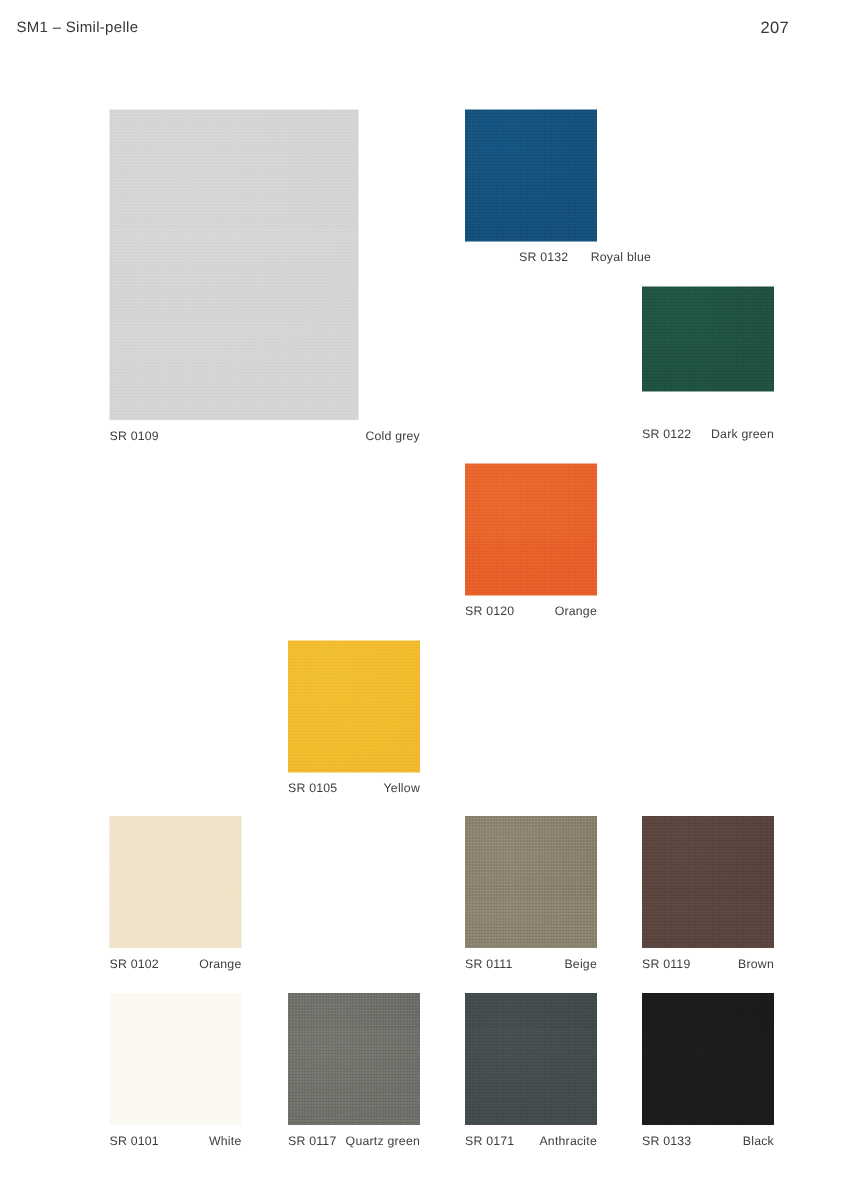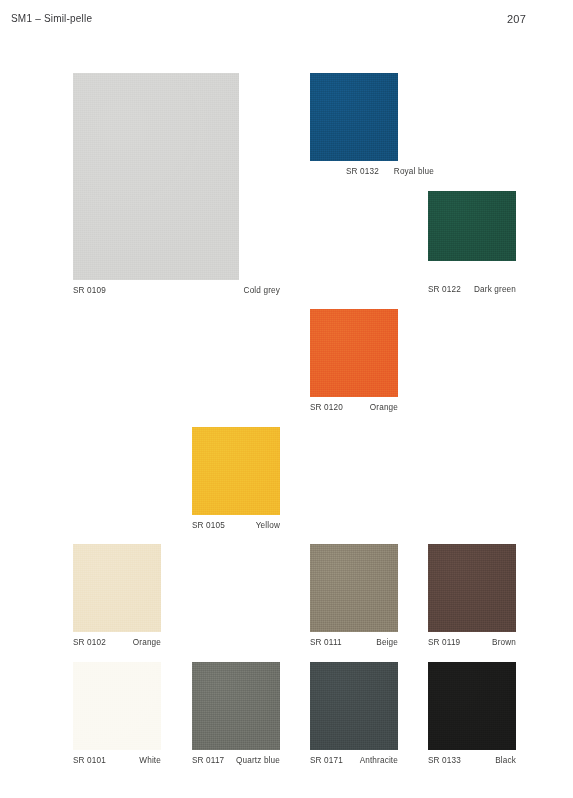--- a/index.html
+++ b/index.html
@@ -162,21 +162,21 @@
       <div class="swatch-chip" style="background: rgb(251, 249, 242);"></div>
       <div class="swatch-caption" style="left: 0px; top: 94px; width: 88px;">
         <span class="swatch-code">SR 0101</span>
         <span class="swatch-name">White</span>
       </div>
     </div>
     <div class="swatch-cell" style="left: 192px; top: 662px; width: 88px; height: 88px;">
       <div class="swatch-chip" style="background: rgb(110, 112, 105);"></div>
       <div class="swatch-caption" style="left: 0px; top: 94px; width: 88px;">
         <span class="swatch-code">SR 0117</span>
-        <span class="swatch-name">Quartz blue</span>
+        <span class="swatch-name">Quartz green</span>
       </div>
     </div>
     <div class="swatch-cell" style="left: 310px; top: 662px; width: 88px; height: 88px;">
       <div class="swatch-chip" style="background: rgb(67, 75, 76);"></div>
       <div class="swatch-caption" style="left: 0px; top: 94px; width: 88px;">
         <span class="swatch-code">SR 0171</span>
         <span class="swatch-name">Anthracite</span>
       </div>
     </div>
     <div class="swatch-cell" style="left: 428px; top: 662px; width: 88px; height: 88px;">

